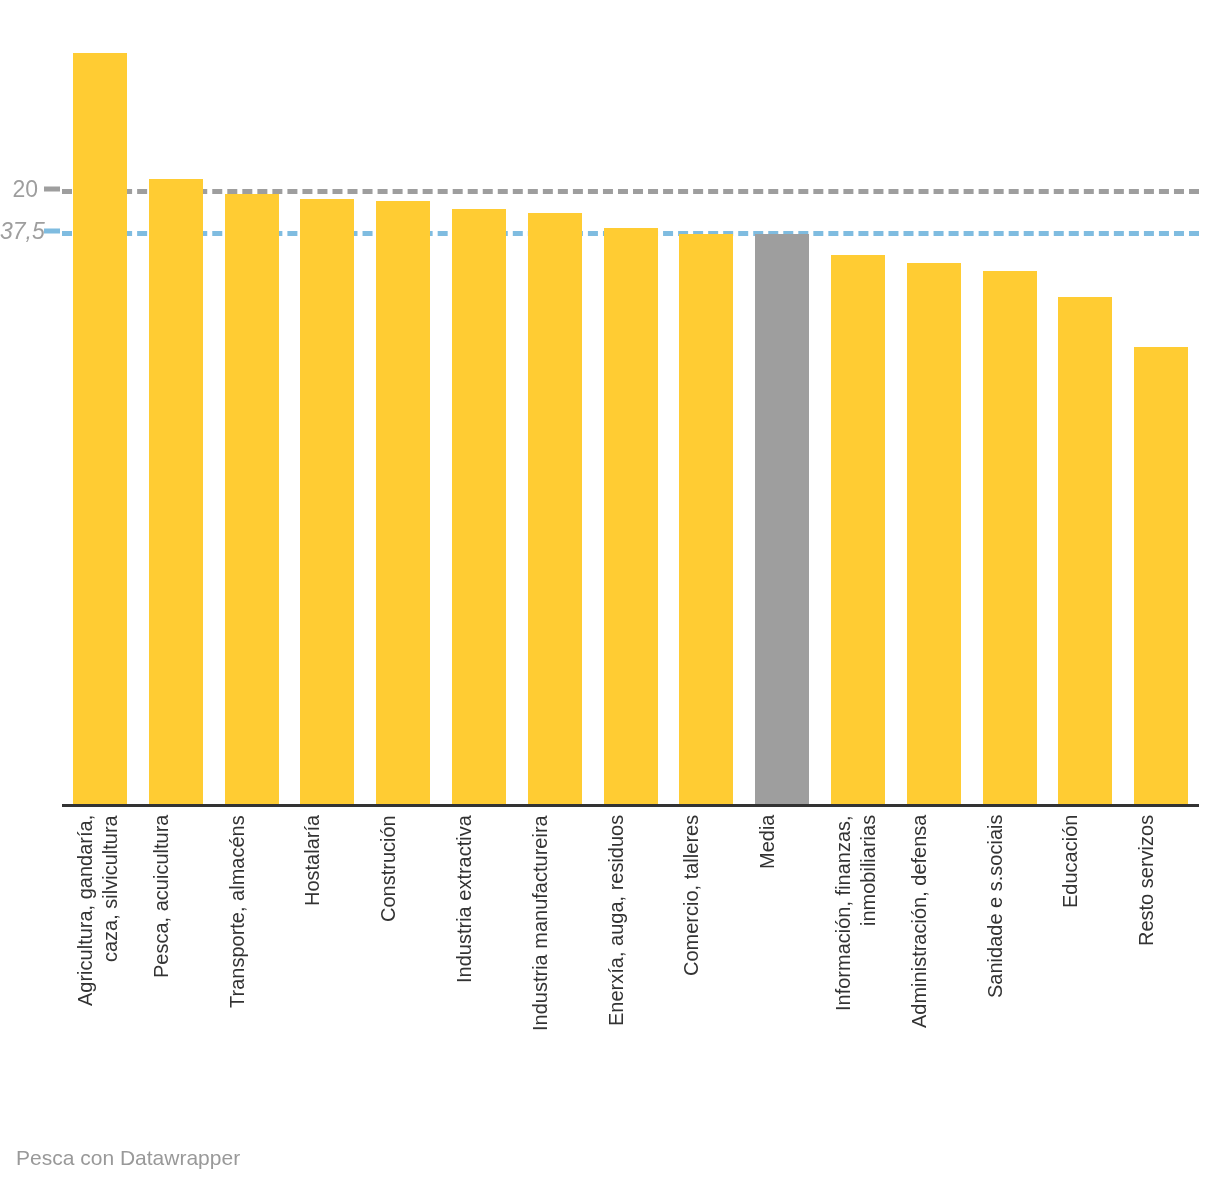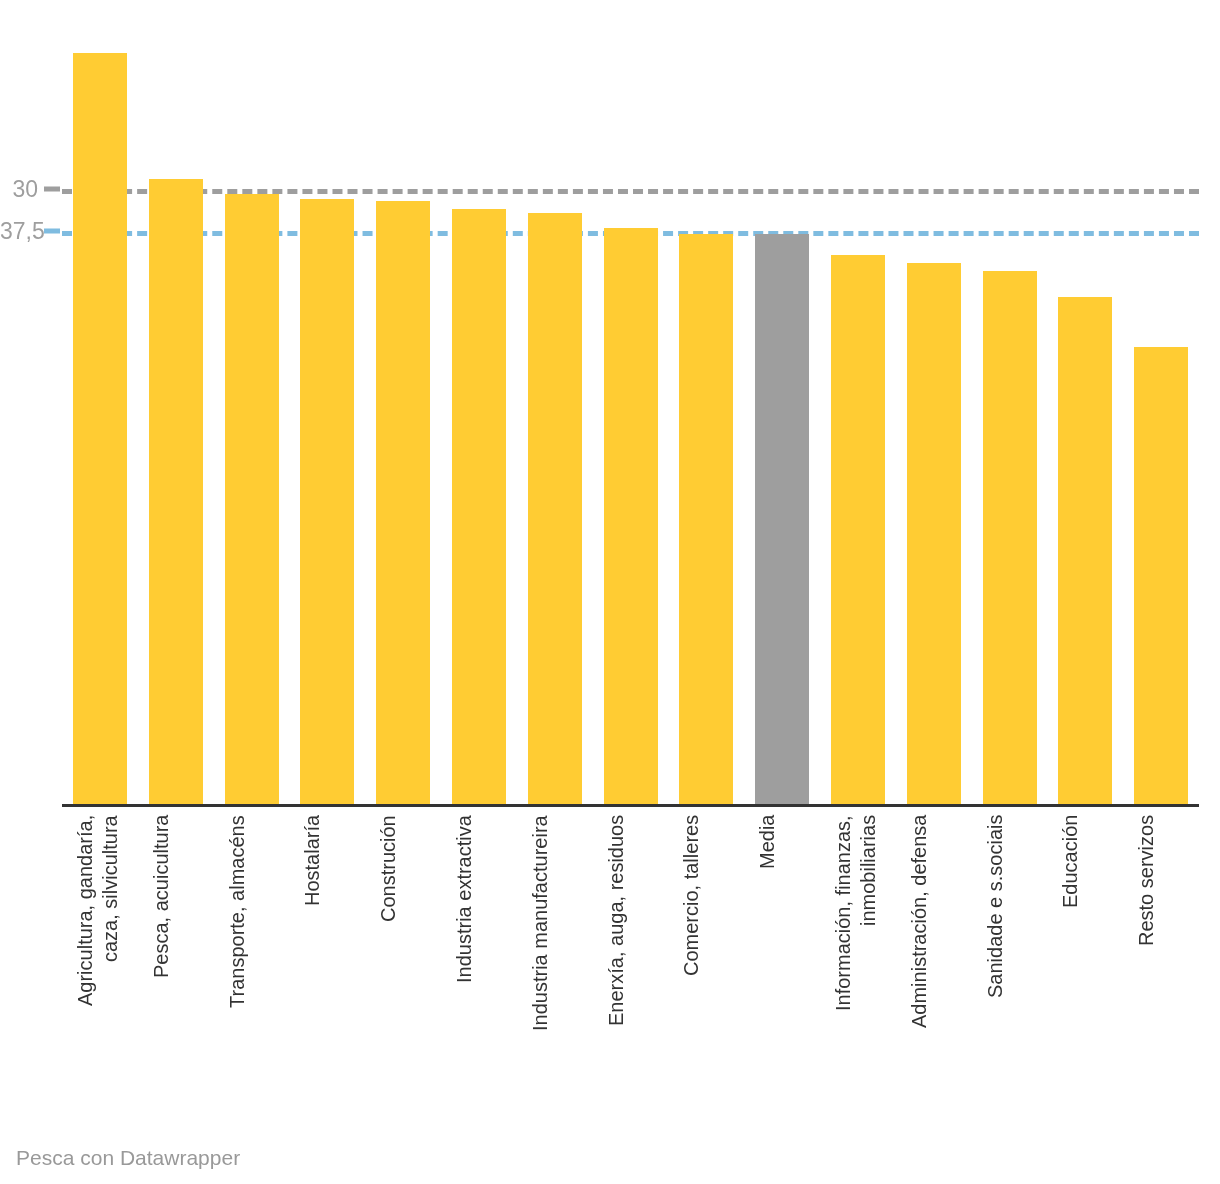--- a/index.html
+++ b/index.html
@@ -126,23 +126,23 @@
       <div class="bar" title="Sanidade e s.sociais" style="left: 920.5px; width: 54px; height: 532.68px; background: rgb(255, 204, 51);"></div>
       <div class="bar" title="Educación" style="left: 996.3px; width: 54px; height: 507.48px; background: rgb(255, 204, 51);"></div>
       <div class="bar" title="Resto servizos" style="left: 1072.1px; width: 54px; height: 457.08px; background: rgb(255, 204, 51);"></div>
     </div>
 
   <div class="baseline"></div>
 
   <div class="footer">Pesca con Datawrapper</div>
 
 <div class="axis-tick" style="left: 44px; top: 189px;"></div>
-    <div class="axis-label" style="left: 0px; right: auto; width: 38px; top: 189px;">30</div>
+    <div class="axis-label" style="left: 0px; right: auto; width: 38px; top: 189px;">20</div>
     <div class="axis-tick tick-375" style="left: 44px; top: 231px;"></div>
-    <div class="axis-label" style="left: 0px; right: auto; width: 38px; top: 231px;">37,5</div>
+    <div class="axis-label" style="left: 0px; right: auto; width: 38px; top: 231px; font-style: italic;">37,5</div>
     <div class="cat-label" style="left: 72.9px; width: 54px;">Agricultura, gandaría,
 caza, silvicultura</div>
     <div class="cat-label" style="left: 148.7px; width: 54px;">Pesca, acuicultura</div>
     <div class="cat-label" style="left: 224.5px; width: 54px;">Transporte, almacéns</div>
     <div class="cat-label" style="left: 300.3px; width: 54px;">Hostalaría</div>
     <div class="cat-label" style="left: 376.1px; width: 54px;">Construción</div>
     <div class="cat-label" style="left: 451.9px; width: 54px;">Industria extractiva</div>
     <div class="cat-label" style="left: 527.7px; width: 54px;">Industria manufactureira</div>
     <div class="cat-label" style="left: 603.5px; width: 54px;">Enerxía, auga, residuos</div>
     <div class="cat-label" style="left: 679.3px; width: 54px;">Comercio, talleres</div>

